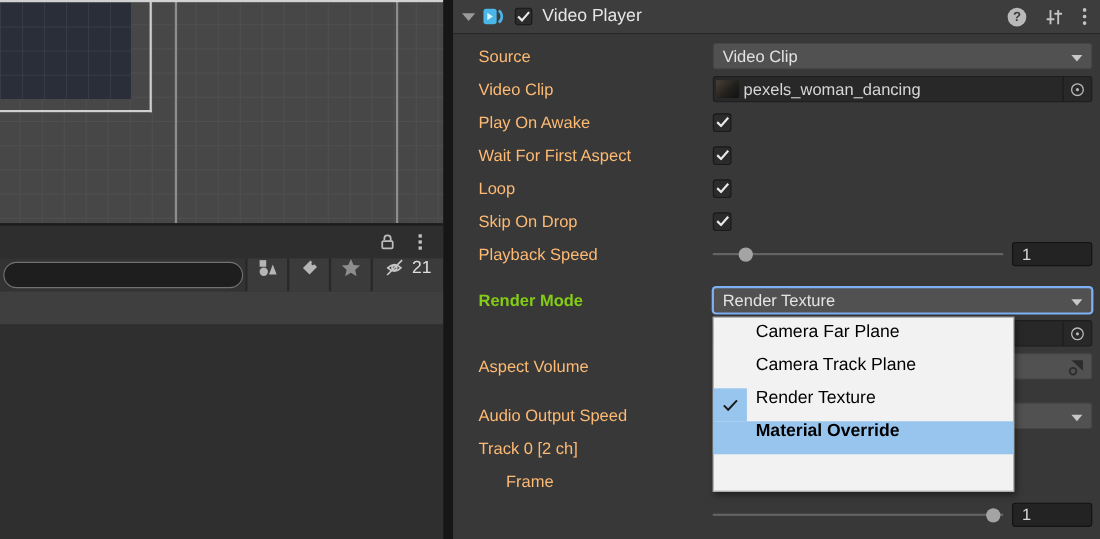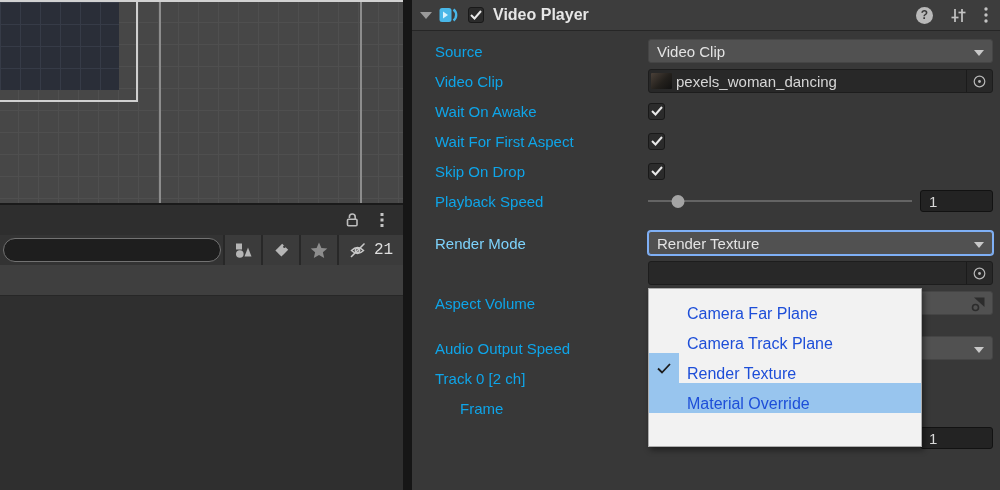--- a/index.html
+++ b/index.html
@@ -25,53 +25,53 @@
   .lp-header { position:absolute; left:0; top:203px; width:403px; height:32px; background:#2e2e2e;
     border-top:2px solid #1a1a1a; display:flex; align-items:center; justify-content:flex-end; }
   .iconbtn { display:flex; align-items:center; justify-content:center; height:100%; cursor:default; }
   .lp-header .iconbtn { width:30px; }
   .lp-header { padding-right:6px; }
   .search-row { position:absolute; left:0; top:235px; width:403px; height:30px; background:#333333;
     display:flex; align-items:center; }
   .search-input { flex:1; height:24px; margin-left:3px; margin-right:2px; border-radius:12px;
     background:#1e1e1e; border:1px solid #727272; color:#ddd; padding:0 10px; font-size:14px; outline:none; }
   .cell { height:30px; background:#3b3b3b; border-left:2px solid #282828;
-    display:flex; align-items:center; justify-content:center;font-family:Liberation Mono, monospace; }
+    display:flex; align-items:flex-start; justify-content:center; }
   .cell.c1,.cell.c2,.cell.c3 { width:38px; }
   .cell.c4 { width:66px; gap:2px; }
   .hidden-count { color:#dedede; font-size:16px; }
   .lp-band { position:absolute; left:0; top:265px; width:403px; height:31px; background:#3f3f3f;
     border-bottom:1px solid #272727; }
   .lp-body { position:absolute; left:0; top:296px; width:403px; height:194px; background:#2f2f2f; }
 
   
   .panel-divider { position:absolute; left:403px; top:0; width:9px; height:490px; background:#161616; }
 
   
   .inspector { position:absolute; left:412px; top:0; width:588px; height:490px; background:#383838; }
   .comp-header { height:31px; background:#3d3d3d; border-bottom:1px solid #262626;
     display:flex; align-items:center; padding:0 12px 0 8px; }
   .foldout { width:0; height:0; border-left:6px solid transparent; border-right:6px solid transparent;
     border-top:7px solid #9a9a9a; margin-right:7px; }
-  .comp-title { color:#e6e6e6; font-weight:bold; font-size:16px; margin-left:9px; flex:1; }
+  .comp-title { color:#e6e6e6; font-weight:normal; font-size:16px; margin-left:9px; flex:1; }
   .hdr-right { display:flex; align-items:center; gap:17px; }
   .help-circle { width:17px; height:17px; border-radius:50%; background:#b9b9b9; color:#3a3a3a;
     font-size:12px; font-weight:bold; display:flex; align-items:center; justify-content:center; }
 
   .checkbox { width:17px; height:17px; background:#2b2b2b; border:1px solid #191919; border-radius:3px;
     display:flex; align-items:center; justify-content:center; }
   .checkbox.small { width:16px; height:16px; }
 
   .rows { position:relative; }
   .row { height:30px; position:relative; display:flex; align-items:center; }
   .row.first { margin-top:5px; }
   .gap12 { height:12px; } .gap15 { height:15px; }
-  .lbl { margin-left:23px; width:208px; font-size:15px; color:#0ea5e9; white-space:nowrap; }
+  .lbl { margin-left:23px; width:208px; font-size:15px; color:#fdba74; white-space:nowrap; }
   .lbl.indent { margin-left:48px; width:183px; }
-  .lbl.blue { color:#7dd3fc; }
+  .lbl.blue { color:#84cc16;font-weight:bold; }
   .val { position:absolute; left:236px; width:345px; height:24px; display:flex; align-items:center; }
 
   .dropdown { width:100%; height:24px; background:#515151; border:1px solid #454545; border-radius:3px;
     display:flex; align-items:center; color:#e3e3e3; font-size:15px; padding-left:8px; position:relative; }
   .dropdown .arrow { position:absolute; right:8px; top:10px; width:0; height:0;
     border-left:5px solid transparent; border-right:5px solid transparent; border-top:6px solid #c8c8c8; }
   .dropdown.focused { border:1px solid #7fb0f6; box-shadow:0 0 0 1px #7fb0f6; }
 
   .objfield { width:100%; height:24px; background:#282828; border:1px solid #1d1d1d; border-radius:3px;
     display:flex; align-items:center; color:#d6d6d6; font-size:15px; position:relative; }
@@ -84,24 +84,24 @@
   .slider .track { position:absolute; left:0; right:0; top:11px; height:2px; background:#646464; }
   .slider .handle { position:absolute; top:6px; width:13px; height:13px; border-radius:50%;
     background:#a4a4a4; transform:translateX(-50%); }
   .numfield { position:absolute; left:272px; width:73px; height:22px; background:#232323;
     border:1px solid #121212; border-radius:3px; color:#d8d8d8; font-size:15px;
     display:flex; align-items:center; padding-left:8px; }
 
   
   .popup { position:absolute; left:236px; top:288px; width:274px; height:159px; background:#f2f2f2;
     border:1px solid #adadad; box-shadow:2px 3px 6px rgba(0,0,0,.45); z-index:20; padding:4px 0; }
-  .pitem { height:30px; display:flex; align-items:flex-end; font-size:16px; color:#1d4ed8; }
+  .pitem { height:30px; display:flex; align-items:flex-start; font-size:16px; color:#000000; }
   .pitem .gutter { width:30px; height:30px; flex:none; display:flex; align-items:center; justify-content:center; }
   .pitem.checked .gutter { background:#98c5ee; }
-  .pitem.highlight { background:#98c5ee; }
+  .pitem.highlight { background:#98c5ee;font-weight:bold; }
   .pitem .ptxt { margin-left:8px; white-space:nowrap; }
 
   svg { display:block; }
 </style>
 </head>
 <body>
 
 <div class="left-panel">
   <div class="scene-view">
     <div class="video-rect"></div>
@@ -224,31 +224,41 @@
           <svg width="13" height="13" viewBox="0 0 13 13" fill="none" stroke="#b8b8b8" stroke-width="1.2">
             <circle cx="6.5" cy="6.5" r="5.3"></circle>
             <circle cx="6.5" cy="6.5" r="1.4" fill="#b8b8b8" stroke="none"></circle>
           </svg>
         </div>
       </div>
         </div>
     </div>
 
     <div class="row">
-      <span class="lbl">Wait On Awake</span>
+      <span class="lbl">Play On Awake</span>
       <div class="val">
           <div class="checkbox">
         <svg width="12" height="10" viewBox="0 0 12 10" fill="none" stroke="#e9e9e9" stroke-width="2">
               <polyline points="1,5 4.5,8.5 11,1"></polyline>
             </svg>
       </div>
         </div>
     </div>
     <div class="row">
       <span class="lbl">Wait For First Aspect</span>
+      <div class="val">
+          <div class="checkbox">
+        <svg width="12" height="10" viewBox="0 0 12 10" fill="none" stroke="#e9e9e9" stroke-width="2">
+              <polyline points="1,5 4.5,8.5 11,1"></polyline>
+            </svg>
+      </div>
+        </div>
+    </div>
+    <div class="row">
+      <span class="lbl">Loop</span>
       <div class="val">
           <div class="checkbox">
         <svg width="12" height="10" viewBox="0 0 12 10" fill="none" stroke="#e9e9e9" stroke-width="2">
               <polyline points="1,5 4.5,8.5 11,1"></polyline>
             </svg>
       </div>
         </div>
     </div>
     <div class="row">
       <span class="lbl">Skip On Drop</span>

